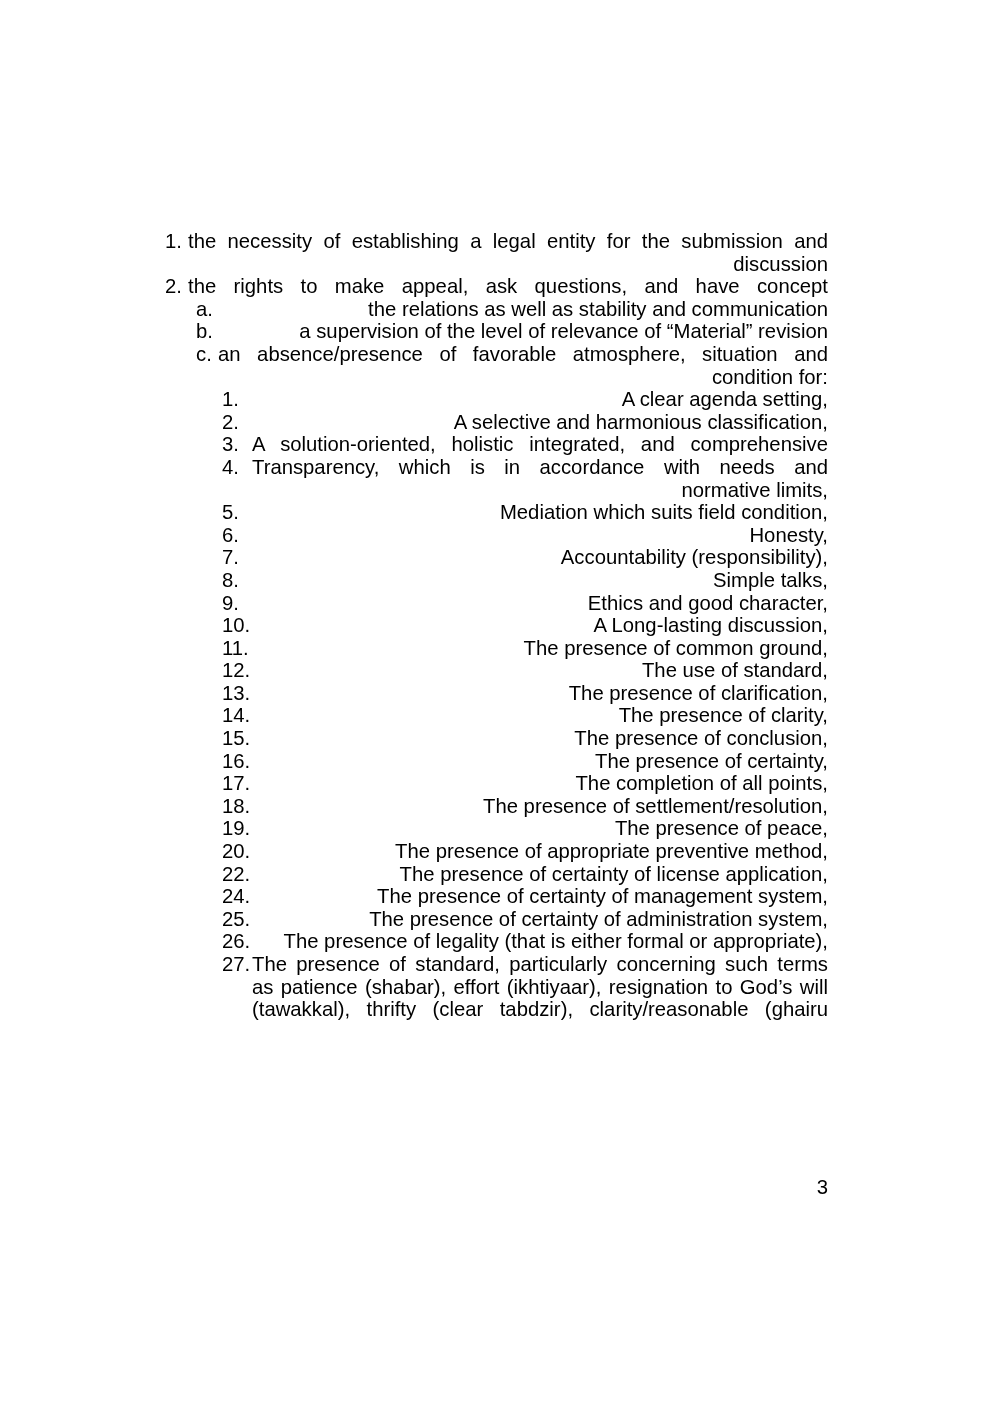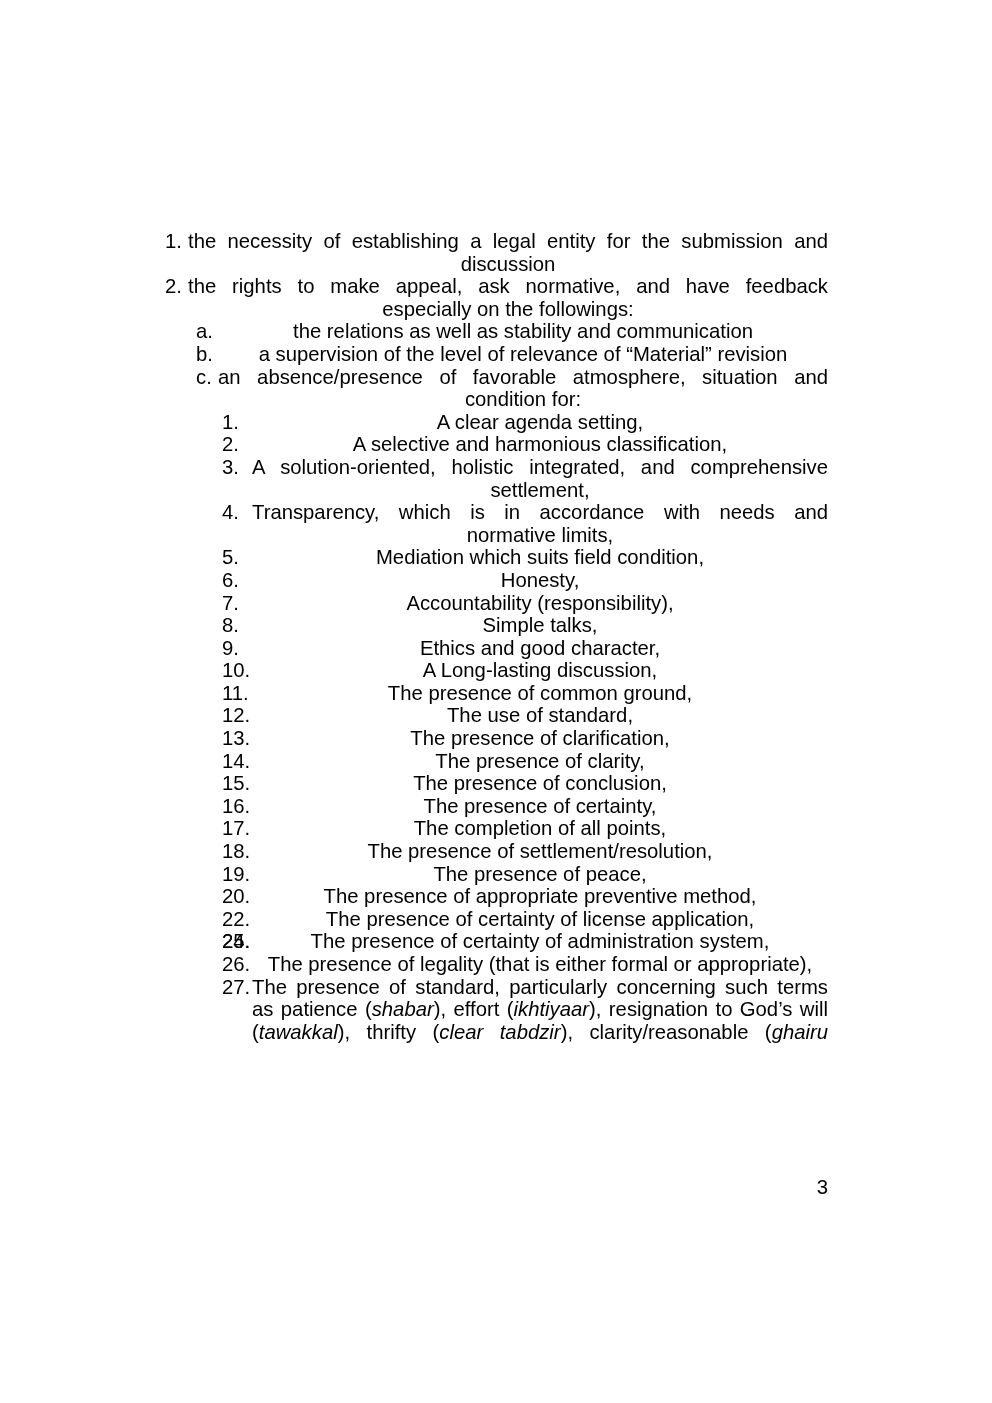--- a/index.html
+++ b/index.html
@@ -17,78 +17,76 @@
   }
   .doc-lines {
     position: absolute;
     top: 230px;
     left: 0;
     width: 992px;
     font-size: 20.3px;
     line-height: 22.6px;
     color: #000000;
   }
-  .line { position: relative; text-align: center; white-space: normal; }
+  .line { position: relative; text-align: right; white-space: normal; }
   .lvl1 { margin-left: 188px; width: 640px; }
   .lvl2 { margin-left: 218px; width: 610px; }
   .lvl3 { margin-left: 252px; width: 576px; }
   .marker { position: absolute; top: 0; }
   .lvl1 > .marker { left: -23px; }
   .lvl2 > .marker { left: -22px; }
   .lvl3 > .marker { left: -30px; }
   .just { text-align: justify; text-align-last: justify; }
-  .it { font-style: italic; }
+  .it { }
   .page-number {
     position: absolute;
     top: 1176px;
     left: 165px;
     width: 663px;
     text-align: right;
     font-size: 20.3px;
     line-height: 22.6px;
     color: #000000;
   }
 </style>
 </head>
 <body>
 
 <div class="page">
   <div class="doc-lines">
       <div class="line lvl1 just"><span class="marker">1.</span><span>the necessity of establishing a legal entity for the submission and</span></div>
       <div class="line lvl1"><span>discussion</span></div>
-      <div class="line lvl1 just"><span class="marker">2.</span><span>the rights to make appeal, ask normative, and have feedback</span></div>
-      <div class="line lvl1"><span>especially on the followings:</span></div>
+      <div class="line lvl1 just"><span class="marker">2.</span><span>the rights to make appeal, ask questions, and have concept</span></div>
       <div class="line lvl2"><span class="marker">a.</span><span>the relations as well as stability and communication</span></div>
       <div class="line lvl2"><span class="marker">b.</span><span>a supervision of the level of relevance of “Material” revision</span></div>
       <div class="line lvl2 just"><span class="marker">c.</span><span>an absence/presence of favorable atmosphere, situation and</span></div>
       <div class="line lvl2"><span>condition for:</span></div>
       <div class="line lvl3"><span class="marker">1.</span><span>A clear agenda setting,</span></div>
       <div class="line lvl3"><span class="marker">2.</span><span>A selective and harmonious classification,</span></div>
       <div class="line lvl3 just"><span class="marker">3.</span><span>A solution-oriented, holistic integrated, and comprehensive</span></div>
-      <div class="line lvl3"><span>settlement,</span></div>
       <div class="line lvl3 just"><span class="marker">4.</span><span>Transparency, which is in accordance with needs and</span></div>
       <div class="line lvl3"><span>normative limits,</span></div>
       <div class="line lvl3"><span class="marker">5.</span><span>Mediation which suits field condition,</span></div>
       <div class="line lvl3"><span class="marker">6.</span><span>Honesty,</span></div>
       <div class="line lvl3"><span class="marker">7.</span><span>Accountability (responsibility),</span></div>
       <div class="line lvl3"><span class="marker">8.</span><span>Simple talks,</span></div>
       <div class="line lvl3"><span class="marker">9.</span><span>Ethics and good character,</span></div>
       <div class="line lvl3"><span class="marker">10.</span><span>A Long-lasting discussion,</span></div>
       <div class="line lvl3"><span class="marker">11.</span><span>The presence of common ground,</span></div>
       <div class="line lvl3"><span class="marker">12.</span><span>The use of standard,</span></div>
       <div class="line lvl3"><span class="marker">13.</span><span>The presence of clarification,</span></div>
       <div class="line lvl3"><span class="marker">14.</span><span>The presence of clarity,</span></div>
       <div class="line lvl3"><span class="marker">15.</span><span>The presence of conclusion,</span></div>
       <div class="line lvl3"><span class="marker">16.</span><span>The presence of certainty,</span></div>
       <div class="line lvl3"><span class="marker">17.</span><span>The completion of all points,</span></div>
       <div class="line lvl3"><span class="marker">18.</span><span>The presence of settlement/resolution,</span></div>
       <div class="line lvl3"><span class="marker">19.</span><span>The presence of peace,</span></div>
       <div class="line lvl3"><span class="marker">20.</span><span>The presence of appropriate preventive method,</span></div>
       <div class="line lvl3"><span class="marker">22.</span><span>The presence of certainty of license application,</span></div>
-      <div class="line lvl3"><span class="marker">24.</span></div>
+      <div class="line lvl3"><span class="marker">24.</span><span>The presence of certainty of management system,</span></div>
       <div class="line lvl3"><span class="marker">25.</span><span>The presence of certainty of administration system,</span></div>
       <div class="line lvl3"><span class="marker">26.</span><span>The presence of legality (that is either formal or appropriate),</span></div>
       <div class="line lvl3 just"><span class="marker">27.</span><span>The presence of standard, particularly concerning such terms</span></div>
       <div class="line lvl3 just"><span>as patience (</span><span class="it">shabar</span><span>), effort (</span><span class="it">ikhtiyaar</span><span>), resignation to God’s will</span></div>
       <div class="line lvl3 just"><span>(</span><span class="it">tawakkal</span><span>), thrifty (</span><span class="it">clear tabdzir</span><span>), clarity/reasonable (</span><span class="it">ghairu</span></div>
     </div>
   <div class="page-number">3</div>
 </div>
 
 </body></html>

